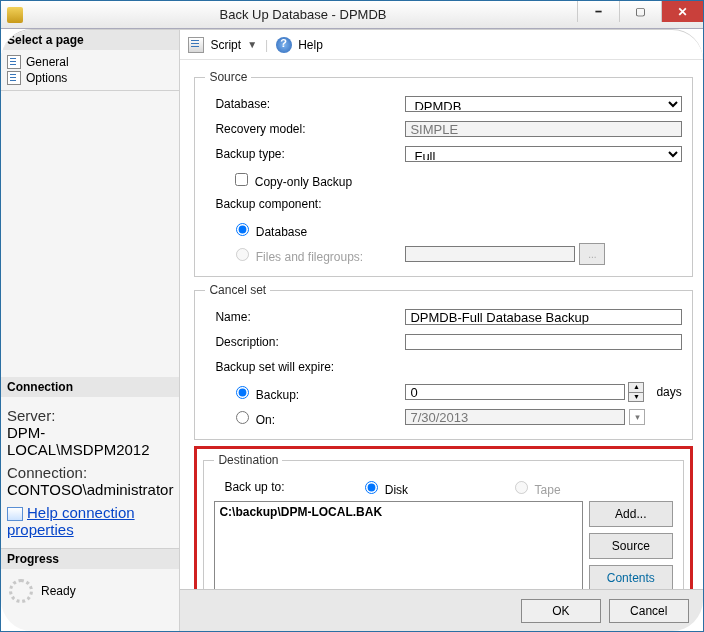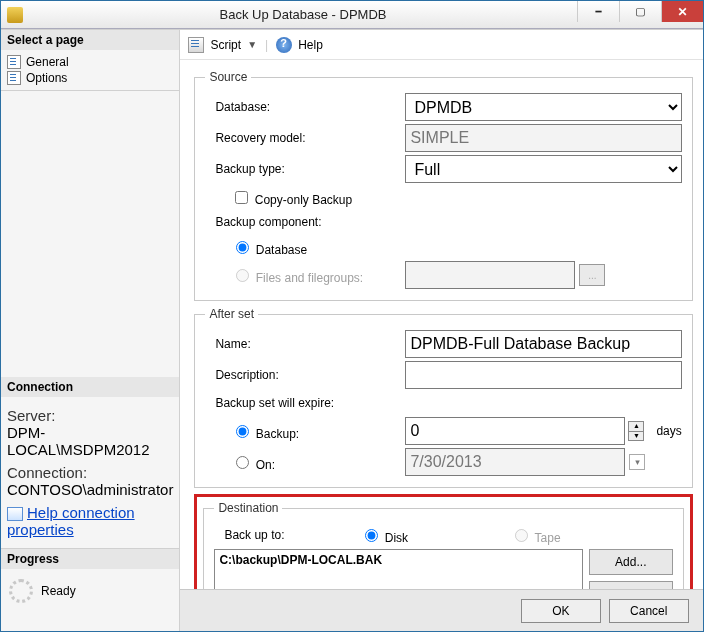--- a/index.html
+++ b/index.html
@@ -7,21 +7,21 @@
   .window { width: 704px; height: 632px; background: #fff; border: 1px solid #2b6fa3; display: flex; flex-direction: column; position: relative; }
   .titlebar { height: 28px; background: linear-gradient(#fff,#e8e8e8); display: flex; align-items: center; border-bottom: 1px solid #aab; }
   .titlebar .appicon { width: 16px; height: 16px; margin: 0 6px; background: linear-gradient(#f2d15a,#c89a1b); border-radius:2px; }
   .titlebar .title { flex:1; text-align:center; font-size:13px; color:#222; }
   .tb-btns { display:flex; height:100%; }
   .tb-btn { width:42px; height:21px; display:flex; align-items:center; justify-content:center; font-size:12px; color:#222; border-left:1px solid #ccc;}
   .tb-btn.min::before { content:"━"; font-size:10px; }
   .tb-btn.max::before { content:"▢"; font-size:11px; }
   .tb-btn.close { background:#c9403b; color:#fff; }
   .tb-btn.close::before{ content:"✕"; font-size:12px; font-weight:bold;}
-  .body { flex:1; display:flex; border-top:1px solid #d0d0d0; overflow:hidden;}
+  .body { flex:1; display:flex; border-top:1px solid #d0d0d0; overflow:hidden;border-radius:31px;}
   .left { width:186px; background:#f5f5f5; border-right:1px solid #d0d0d0; display:flex; flex-direction:column; }
   .panel { border-bottom:1px solid #d0d0d0; }
   .panel-header { background:#e6e6e6; font-weight:bold; padding:3px 6px; font-size:12px; }
   .panel-body { padding:4px 6px; }
   .navitem { display:flex; align-items:center; gap:5px; padding:1px 0; }
   .navicon { width:14px; height:14px; display:inline-block; }
   .navicon.page { background:#fff; border:1px solid #888; position:relative;}
   .navicon.page::after{content:"";position:absolute;left:2px;top:2px;width:6px;height:1px;background:#3a76b9;box-shadow:0 3px 0 #3a76b9,0 6px 0 #3a76b9;}
   .kv { margin:6px 0; font-size:15px; }
   .kv .k{ color:#333;}
@@ -36,21 +36,21 @@
   .tbicon.help{background:radial-gradient(circle,#7fb5f0,#2a66b8);border-radius:50%;position:relative;}
   .tbicon.help::after{content:"?";position:absolute;left:4px;top:0;color:#fff;font-size:11px;font-weight:bold;}
   .dd{font-size:10px;color:#555;}
   .content { flex:1; padding:10px 14px 0 14px; overflow:auto; }
   fieldset { border:1px solid #c8c8c8; margin:0 0 6px 0; padding:6px 10px 8px 10px; }
   legend { font-size:12px; color:#333; padding:0 4px;}
   .row { display:flex; align-items:center; margin:3px 0; min-height:22px;}
   .lbl { width:200px; padding-left:10px;}
   .lbl2 { width:200px; padding-left:26px;}
   .ctl { flex:1; display:flex; align-items:center; gap:4px;}
-  select, input[type=text]{ width:220px; height:28px; border:1px solid #7a7a7a; font-family:inherit; font-size:16px; padding:1px 4px; background:#fff;}
+  select, input[type=text]{ width:220px; height:16px; border:1px solid #7a7a7a; font-family:inherit; font-size:13px; padding:1px 4px; background:#fff;}
   select:disabled, input:disabled{ background:#f3f3f3; color:#777;}
   .wide { flex:1; }
   .num { width:190px; text-align:left;}
   .spin { display:flex; flex-direction:column; border:1px solid #888; height:20px; width:16px; margin-left:-1px;}
   .spin span{flex:1; font-size:7px; text-align:center; line-height:8px; background:#eee; border-bottom:1px solid #888;}
   .spin span:last-child{border:none;}
   .btn-mini{width:26px;height:22px;border:1px solid #999;background:#eaeaea;font-size:10px;}
   .disabled-text{ color:#a0a0a0;}
   .dest-box{border:3px solid #d02020; padding:4px 6px 6px 6px; margin-top:2px;}
   .dest-list{ border:1px solid #888; height:106px; background:#fff; padding:3px 4px; font-size:12px;font-weight:bold; }
@@ -159,21 +159,21 @@
           <div class="row">
             <div class="lbl2 disabled-text"><label><input type="radio" name="comp" disabled="" style=""> <span>Files and filegroups:</span></label></div>
             <div class="ctl">
                 <input type="text" style="width: 170px;" disabled=""> 
                 <button class="btn-mini" disabled="">...</button>
               </div>
           </div>
         </fieldset>
 
         <fieldset>
-          <legend>After set</legend>
+          <legend>Cancel set</legend>
           <div class="row">
             <div class="lbl">Name:</div>
             <div class="ctl">
                 <input type="text" class="wide" value="DPMDB-Full Database Backup" style="">
               </div>
           </div>
           <div class="row">
             <div class="lbl">Description:</div>
             <div class="ctl">
                 <input type="text" class="wide" value="" style="">

